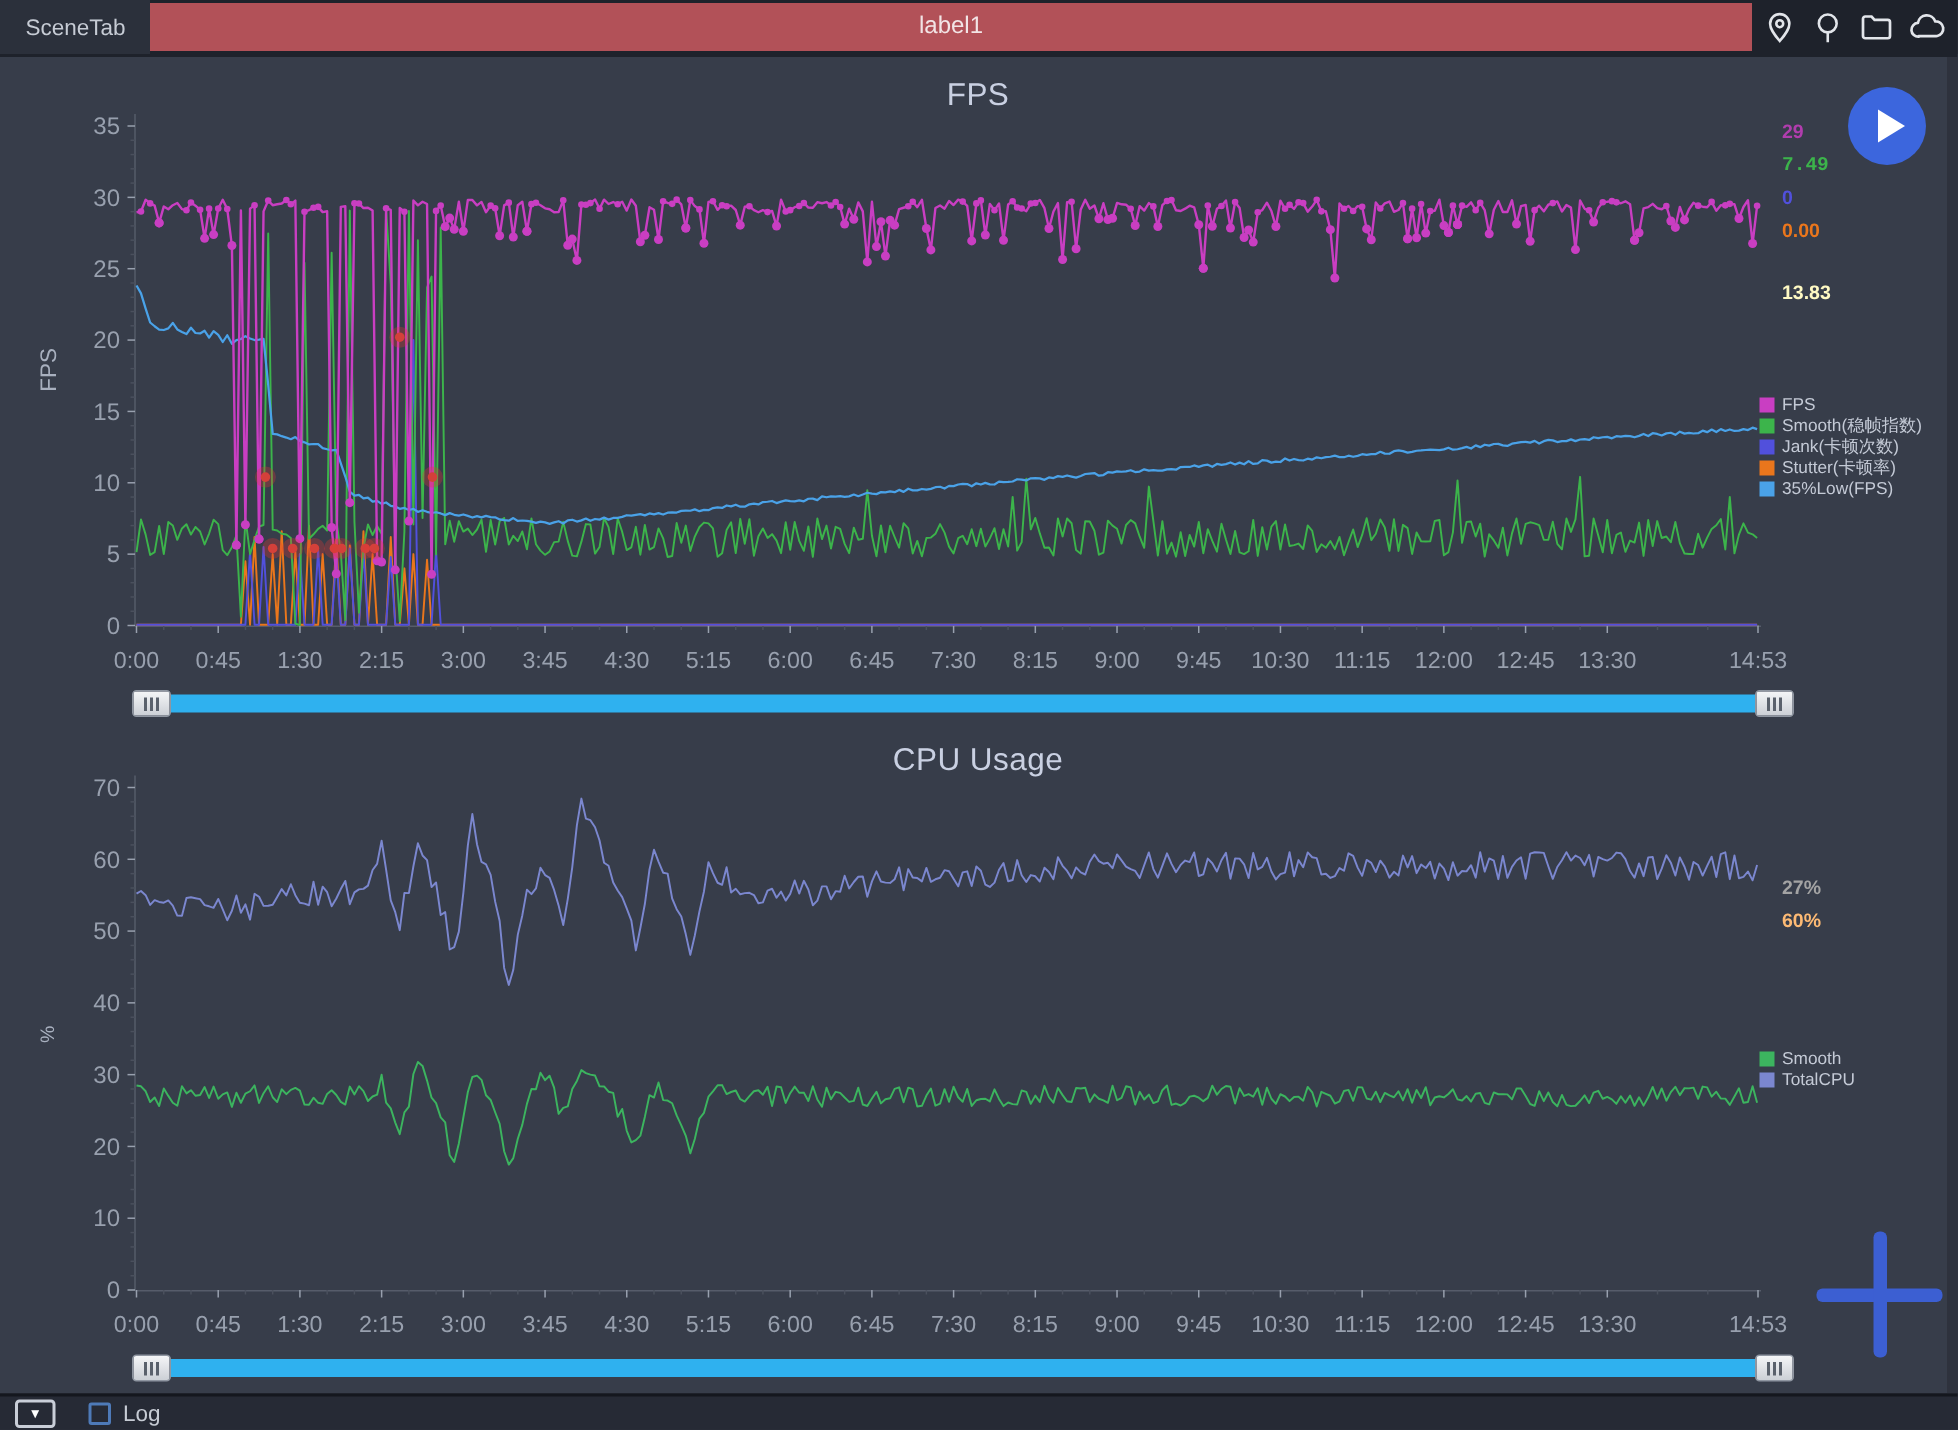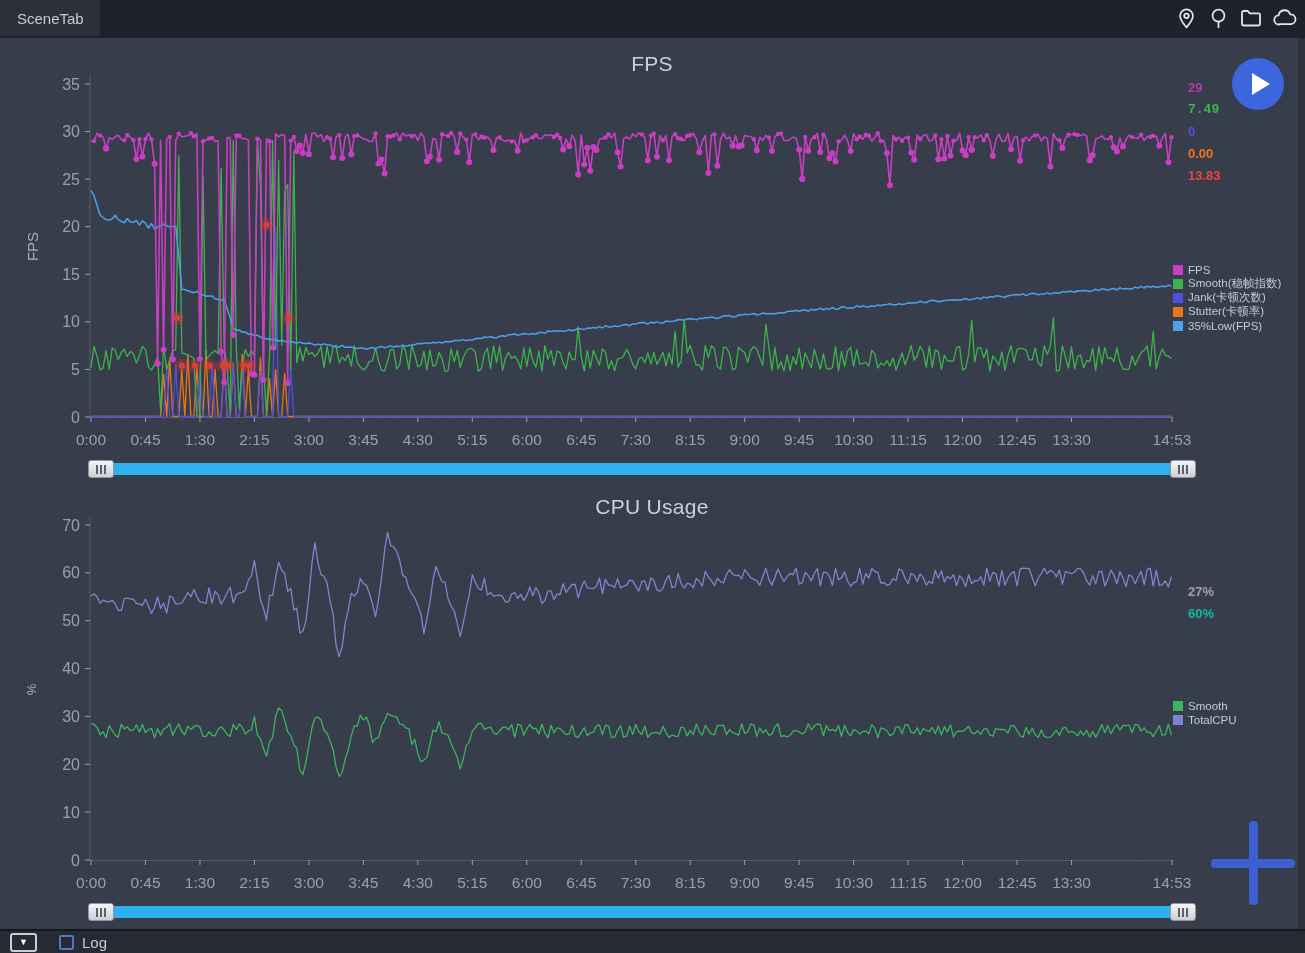--- a/index.html
+++ b/index.html
@@ -556,20 +556,23 @@
     <line x1="1172" y1="860" x2="1172" y2="865" stroke="#98a0ae" stroke-width="1"></line>
     <text x="1172" y="888" text-anchor="middle" fill="#98a0ae" font-size="15.5" font-family="&quot;Liberation Sans&quot;,&quot;DejaVu Sans&quot;,sans-serif">14:53</text>
     <polyline points="91.0,595.8 94.0,594.0 97.1,596.8 100.1,603.3 103.1,600.1 106.1,601.3 109.2,601.8 112.2,600.3 115.2,603.7 118.2,610.4 121.3,610.5 124.3,598.7 127.3,598.2 130.3,598.8 133.4,599.4 136.4,603.4 139.4,604.2 142.4,605.2 145.5,599.3 148.5,606.2 151.5,613.5 154.6,607.2 157.6,597.0 160.6,608.5 163.6,602.9 166.7,613.1 169.7,595.9 172.7,597.8 175.7,603.9 178.8,603.8 181.8,603.2 184.8,598.0 187.8,592.7 190.9,596.9 193.9,589.5 196.9,596.8 199.9,601.8 203.0,602.4 206.0,603.5 209.0,587.8 212.1,603.2 215.1,591.1 218.1,594.8 221.1,604.2 224.2,599.0 227.2,592.7 230.2,587.3 233.2,602.8 236.3,594.9 239.3,592.9 242.3,592.6 245.3,590.4 248.4,580.0 251.4,575.9 254.4,560.5 257.4,579.8 260.5,600.3 263.5,608.1 266.5,620.1 269.6,595.3 272.6,595.4 275.6,577.5 278.6,562.2 281.7,570.3 284.7,573.4 287.7,591.4 290.7,588.3 293.8,610.0 296.8,608.1 299.8,633.0 302.8,631.4 305.9,621.1 308.9,595.3 311.9,563.6 314.9,542.7 318.0,562.8 321.0,574.6 324.0,576.2 327.1,583.2 330.1,601.1 333.1,614.0 336.1,645.3 339.2,656.6 342.2,646.5 345.2,623.1 348.2,610.3 351.3,593.1 354.3,596.1 357.3,592.3 360.3,578.5 363.4,583.4 366.4,585.2 369.4,593.3 372.4,603.6 375.5,616.7 378.5,599.4 381.5,578.2 384.6,550.1 387.6,532.4 390.6,545.7 393.6,546.8 396.7,551.5 399.7,560.3 402.7,575.2 405.7,577.2 408.8,588.4 411.8,593.7 414.8,598.1 417.8,605.6 420.9,613.8 423.9,633.6 426.9,618.7 429.9,602.7 433.0,579.6 436.0,566.5 439.0,574.4 442.1,581.8 445.1,582.4 448.1,599.0 451.1,606.1 454.2,611.0 457.2,622.9 460.2,636.6 463.2,623.7 466.3,607.6 469.3,594.3 472.3,574.8 475.3,582.1 478.4,588.5 481.4,589.9 484.4,578.2 487.4,595.0 490.5,592.5 493.5,596.2 496.5,595.4 499.6,595.2 502.6,596.7 505.6,602.2 508.6,601.6 511.7,593.8 514.7,592.5 517.7,598.5 520.7,594.4 523.8,600.4 526.8,595.9 529.8,587.0 532.8,595.7 535.9,587.2 538.9,593.0 541.9,603.5 544.9,600.4 548.0,590.9 551.0,590.9 554.0,599.5 557.1,594.1 560.1,594.5 563.1,583.8 566.1,592.3 569.2,588.0 572.2,584.5 575.2,584.3 578.2,597.8 581.3,587.6 584.3,580.9 587.3,587.7 590.3,588.4 593.4,588.6 596.4,586.2 599.4,578.2 602.4,593.5 605.5,579.4 608.5,585.0 611.5,585.3 614.6,587.6 617.6,578.6 620.6,587.9 623.6,586.2 626.7,585.2 629.7,580.1 632.7,580.8 635.7,585.8 638.8,590.9 641.8,581.6 644.8,580.9 647.8,590.6 650.9,577.7 653.9,580.5 656.9,589.8 659.9,591.3 663.0,588.4 666.0,579.8 669.0,575.4 672.1,587.5 675.1,586.7 678.1,573.4 681.1,583.5 684.2,588.0 687.2,583.4 690.2,584.2 693.2,587.7 696.3,578.5 699.3,581.3 702.3,586.1 705.3,571.5 708.4,577.2 711.4,580.6 714.4,585.5 717.4,578.3 720.5,581.6 723.5,583.0 726.5,574.5 729.6,569.7 732.6,574.1 735.6,575.8 738.6,575.2 741.7,578.8 744.7,569.6 747.7,573.6 750.7,577.7 753.8,579.4 756.8,580.6 759.8,585.3 762.8,576.8 765.9,568.3 768.9,579.4 771.9,585.1 774.9,577.3 778.0,568.9 781.0,575.9 784.0,581.5 787.1,576.6 790.1,573.7 793.1,574.7 796.1,568.3 799.2,584.0 802.2,582.9 805.2,572.4 808.2,575.5 811.3,581.0 814.3,573.5 817.3,568.5 820.3,585.8 823.4,572.3 826.4,572.4 829.4,576.2 832.4,585.3 835.5,568.6 838.5,579.6 841.5,577.9 844.6,571.9 847.6,581.0 850.6,586.3 853.6,582.8 856.7,581.7 859.7,568.2 862.7,584.2 865.7,573.4 868.8,578.2 871.8,568.3 874.8,571.5 877.8,572.1 880.9,583.0 883.9,582.5 886.9,585.3 889.9,584.1 893.0,578.7 896.0,580.5 899.0,568.9 902.1,570.6 905.1,578.4 908.1,583.9 911.1,573.3 914.2,575.2 917.2,581.4 920.2,573.8 923.2,577.7 926.3,585.1 929.3,581.2 932.3,583.7 935.3,570.4 938.4,578.3 941.4,570.7 944.4,582.1 947.4,576.3 950.5,578.7 953.5,574.6 956.5,585.7 959.6,575.7 962.6,579.1 965.6,586.7 968.6,574.8 971.7,583.8 974.7,580.7 977.7,580.9 980.7,576.8 983.8,585.1 986.8,568.1 989.8,581.1 992.8,572.3 995.9,573.8 998.9,586.1 1001.9,570.6 1004.9,585.2 1008.0,577.9 1011.0,573.7 1014.0,571.5 1017.1,585.8 1020.1,569.1 1023.1,568.2 1026.1,568.3 1029.2,568.6 1032.2,577.5 1035.2,585.9 1038.2,578.0 1041.3,573.5 1044.3,568.1 1047.3,573.7 1050.3,570.4 1053.4,572.0 1056.4,576.8 1059.4,569.9 1062.4,584.3 1065.5,571.3 1068.5,572.7 1071.5,573.7 1074.6,572.0 1077.6,568.4 1080.6,568.8 1083.6,572.8 1086.7,580.7 1089.7,585.2 1092.7,575.6 1095.7,584.1 1098.8,571.6 1101.8,571.3 1104.8,586.0 1107.8,579.1 1110.9,570.1 1113.9,575.1 1116.9,583.7 1119.9,571.6 1123.0,577.8 1126.0,586.5 1129.0,574.7 1132.1,576.7 1135.1,583.7 1138.1,577.3 1141.1,571.1 1144.2,584.7 1147.2,569.4 1150.2,568.2 1153.2,586.1 1156.3,570.3 1159.3,585.5 1162.3,584.6 1165.3,581.0 1168.4,586.9 1171.4,576.6" fill="none" stroke="#7b87cf" stroke-width="1.3" stroke-linejoin="round"></polyline>
     <polyline points="91.0,723.7 94.0,724.2 97.1,727.5 100.1,734.7 103.1,731.7 106.1,737.4 109.2,725.6 112.2,730.6 115.2,735.2 118.2,737.2 121.3,724.2 124.3,728.9 127.3,726.8 130.3,730.5 133.4,730.0 136.4,724.7 139.4,732.0 142.4,724.4 145.5,732.5 148.5,729.6 151.5,728.3 154.6,737.9 157.6,728.5 160.6,735.2 163.6,729.1 166.7,727.5 169.7,723.6 172.7,735.3 175.7,728.8 178.8,724.2 181.8,731.5 184.8,734.7 187.8,726.2 190.9,729.4 193.9,726.6 196.9,725.3 199.9,727.1 203.0,736.4 206.0,736.5 209.0,731.8 212.1,735.2 215.1,735.9 218.1,729.3 221.1,726.8 224.2,730.0 227.2,734.6 230.2,736.4 233.2,724.4 236.3,729.6 239.3,724.1 242.3,727.4 245.3,734.0 248.4,731.0 251.4,729.8 254.4,716.5 257.4,735.1 260.5,738.9 263.5,748.4 266.5,756.1 269.6,741.6 272.6,737.8 275.6,716.0 278.6,708.0 281.7,710.6 284.7,720.4 287.7,731.8 290.7,735.4 293.8,744.9 296.8,748.2 299.8,770.2 302.8,774.6 305.9,762.3 308.9,745.0 311.9,728.0 314.9,718.0 318.0,717.1 321.0,719.9 324.0,730.2 327.1,733.3 330.1,741.5 333.1,749.2 336.1,767.5 339.2,776.4 342.2,772.1 345.2,759.2 348.2,749.9 351.3,735.9 354.3,726.0 357.3,726.2 360.3,715.1 363.4,720.1 366.4,717.2 369.4,725.1 372.4,742.6 375.5,738.6 378.5,737.6 381.5,726.0 384.6,720.6 387.6,713.4 390.6,715.4 393.6,716.4 396.7,717.0 399.7,724.2 402.7,724.3 405.7,727.8 408.8,728.6 411.8,744.5 414.8,739.3 417.8,753.7 420.9,761.6 423.9,760.1 426.9,757.1 429.9,744.6 433.0,730.1 436.0,731.7 439.0,721.7 442.1,733.4 445.1,733.7 448.1,735.5 451.1,743.6 454.2,750.2 457.2,757.2 460.2,768.9 463.2,759.3 466.3,745.7 469.3,741.9 472.3,731.1 475.3,727.6 478.4,723.5 481.4,723.4 484.4,729.4 487.4,728.0 490.5,727.0 493.5,732.8 496.5,734.4 499.6,730.8 502.6,727.5 505.6,726.8 508.6,729.8 511.7,724.5 514.7,737.4 517.7,724.3 520.7,724.8 523.8,735.3 526.8,728.8 529.8,724.4 532.8,728.5 535.9,728.4 538.9,734.0 541.9,724.2 544.9,733.0 548.0,737.8 551.0,725.1 554.0,732.9 557.1,727.9 560.1,728.6 563.1,731.7 566.1,734.6 569.2,733.9 572.2,725.1 575.2,736.3 578.2,737.3 581.3,732.4 584.3,727.8 587.3,735.6 590.3,732.8 593.4,732.2 596.4,725.9 599.4,724.9 602.4,734.8 605.5,725.1 608.5,726.1 611.5,737.7 614.6,737.2 617.6,730.4 620.6,725.7 623.6,737.1 626.7,735.8 629.7,726.1 632.7,734.5 635.7,724.5 638.8,731.5 641.8,734.5 644.8,726.0 647.8,737.3 650.9,733.5 653.9,732.7 656.9,732.5 659.9,734.3 663.0,726.2 666.0,732.6 669.0,737.4 672.1,735.0 675.1,736.1 678.1,736.3 681.1,727.0 684.2,727.9 687.2,735.9 690.2,730.4 693.2,734.6 696.3,723.9 699.3,731.5 702.3,735.1 705.3,725.3 708.4,730.1 711.4,734.2 714.4,734.7 717.4,725.3 720.5,725.7 723.5,725.2 726.5,734.6 729.6,729.6 732.6,732.5 735.6,733.6 738.6,735.2 741.7,723.8 744.7,733.5 747.7,731.9 750.7,724.2 753.8,724.9 756.8,736.4 759.8,727.9 762.8,733.0 765.9,729.7 768.9,735.4 771.9,734.2 774.9,726.8 778.0,723.7 781.0,736.6 784.0,735.7 787.1,737.0 790.1,735.3 793.1,731.1 796.1,730.5 799.2,731.8 802.2,734.1 805.2,731.9 808.2,723.8 811.3,729.8 814.3,726.0 817.3,724.0 820.3,724.5 823.4,735.7 826.4,725.5 829.4,730.6 832.4,729.4 835.5,731.1 838.5,725.5 841.5,736.5 844.6,725.2 847.6,732.5 850.6,735.9 853.6,729.5 856.7,731.0 859.7,734.1 862.7,731.3 865.7,731.1 868.8,733.8 871.8,724.6 874.8,728.2 877.8,737.7 880.9,727.9 883.9,729.2 886.9,730.5 889.9,735.7 893.0,734.2 896.0,727.3 899.0,726.6 902.1,733.9 905.1,724.8 908.1,724.9 911.1,732.3 914.2,733.1 917.2,727.8 920.2,734.7 923.2,728.6 926.3,730.3 929.3,731.5 932.3,727.5 935.3,733.6 938.4,726.1 941.4,735.1 944.4,726.6 947.4,732.0 950.5,724.8 953.5,736.8 956.5,731.7 959.6,730.8 962.6,731.6 965.6,729.3 968.6,726.2 971.7,732.9 974.7,733.7 977.7,730.7 980.7,734.4 983.8,729.2 986.8,728.7 989.8,735.2 992.8,736.2 995.9,728.3 998.9,729.5 1001.9,729.4 1004.9,729.6 1008.0,732.9 1011.0,725.7 1014.0,725.7 1017.1,730.7 1020.1,736.0 1023.1,737.2 1026.1,727.5 1029.2,734.1 1032.2,728.3 1035.2,734.7 1038.2,737.5 1041.3,730.0 1044.3,736.6 1047.3,737.4 1050.3,737.2 1053.4,734.0 1056.4,730.2 1059.4,735.4 1062.4,728.4 1065.5,727.2 1068.5,732.5 1071.5,731.3 1074.6,732.9 1077.6,735.9 1080.6,730.9 1083.6,735.2 1086.7,730.3 1089.7,737.2 1092.7,731.5 1095.7,737.1 1098.8,731.5 1101.8,724.6 1104.8,732.5 1107.8,725.6 1110.9,733.8 1113.9,728.1 1116.9,724.5 1119.9,730.1 1123.0,725.4 1126.0,725.6 1129.0,725.1 1132.1,732.5 1135.1,724.4 1138.1,724.9 1141.1,731.1 1144.2,727.8 1147.2,732.3 1150.2,732.4 1153.2,736.6 1156.3,731.0 1159.3,725.5 1162.3,735.2 1165.3,734.7 1168.4,724.2 1171.4,735.2" fill="none" stroke="#3cb45f" stroke-width="1.3" stroke-linejoin="round"></polyline>
   </svg>
 
 <div class="abs topbar">
   <div class="abs scene-tab">
     <span>SceneTab</span>
   </div>
+  <div class="abs red-title">
+    <span>label1</span>
+  </div>
   <div class="abs top-icons">
     <svg width="23" height="23" viewBox="0 0 24 24">
       <path d="M12 2.5c-3.7 0-6.7 3-6.7 6.7 0 4.6 6.7 12 6.7 12s6.7-7.4 6.7-12c0-3.7-3-6.7-6.7-6.7z" fill="none" stroke="#e2e5ea" stroke-width="1.8"></path>
       <circle cx="12" cy="9.2" r="2.4" fill="none" stroke="#e2e5ea" stroke-width="1.8"></circle>
     </svg>
     <svg width="23" height="23" viewBox="0 0 24 24">
       <circle cx="12" cy="9" r="6.2" fill="none" stroke="#e2e5ea" stroke-width="1.8"></circle>
       <line x1="12" y1="15.2" x2="12" y2="22" stroke="#e2e5ea" stroke-width="1.8"></line>
     </svg>
     <svg width="24" height="24" viewBox="0 0 24 24">
@@ -584,21 +587,21 @@
 <div class="abs right-strip"></div>
 
 <div class="abs overlay chart-title" style="left:452px;top:52px;">FPS</div>
 <div class="abs overlay axis-name" style="left:18px;top:238px;font-size:15px;">FPS</div>
 
 <div class="abs overlay readouts" style="left:1188px;top:80px;">
   <div class="readout" style="color: rgb(177, 61, 174);">29</div>
   <div class="readout" style="color: rgb(60, 180, 75); font-family: Liberation Mono, monospace;">7.49</div>
   <div class="readout" style="color: rgb(81, 80, 220);">0</div>
   <div class="readout" style="color: rgb(234, 118, 28);">0.00</div>
-  <div class="readout" style="color: #ef4444;">13.83</div>
+  <div class="readout" style="color: #fef9c3; margin-top: 19px;">13.83</div>
 </div>
 
 <div class="abs overlay play-btn" style="left:1232px;top:58px;">
   <div class="play-tri"></div>
 </div>
 
 <div class="abs overlay legend" style="left:1173px;top:264px;">
   <div class="legend-row">
     <span class="legend-swatch" style="background: rgb(201, 62, 194);"></span>
     <span class="legend-label">FPS</span>
@@ -633,21 +636,21 @@
       <i></i>
       <i></i>
     </div>
 </div>
 
 <div class="abs overlay chart-title" style="left:452px;top:495px;">CPU Usage</div>
 <div class="abs overlay axis-name" style="left:26px;top:682px;font-size:13px;">%</div>
 
 <div class="abs overlay readouts" style="left:1188px;top:584px;">
   <div class="readout" style="color: #a3a3a3;">27%</div>
-  <div class="readout" style="color: #14b8a6;">60%</div>
+  <div class="readout" style="color: #fdba74;">60%</div>
 </div>
 
 <div class="abs overlay legend" style="left:1173px;top:700px;">
   <div class="legend-row">
     <span class="legend-swatch" style="background: rgb(60, 180, 95);"></span>
     <span class="legend-label">Smooth</span>
   </div>
   <div class="legend-row">
     <span class="legend-swatch" style="background: rgb(123, 135, 207);"></span>
     <span class="legend-label">TotalCPU</span>

